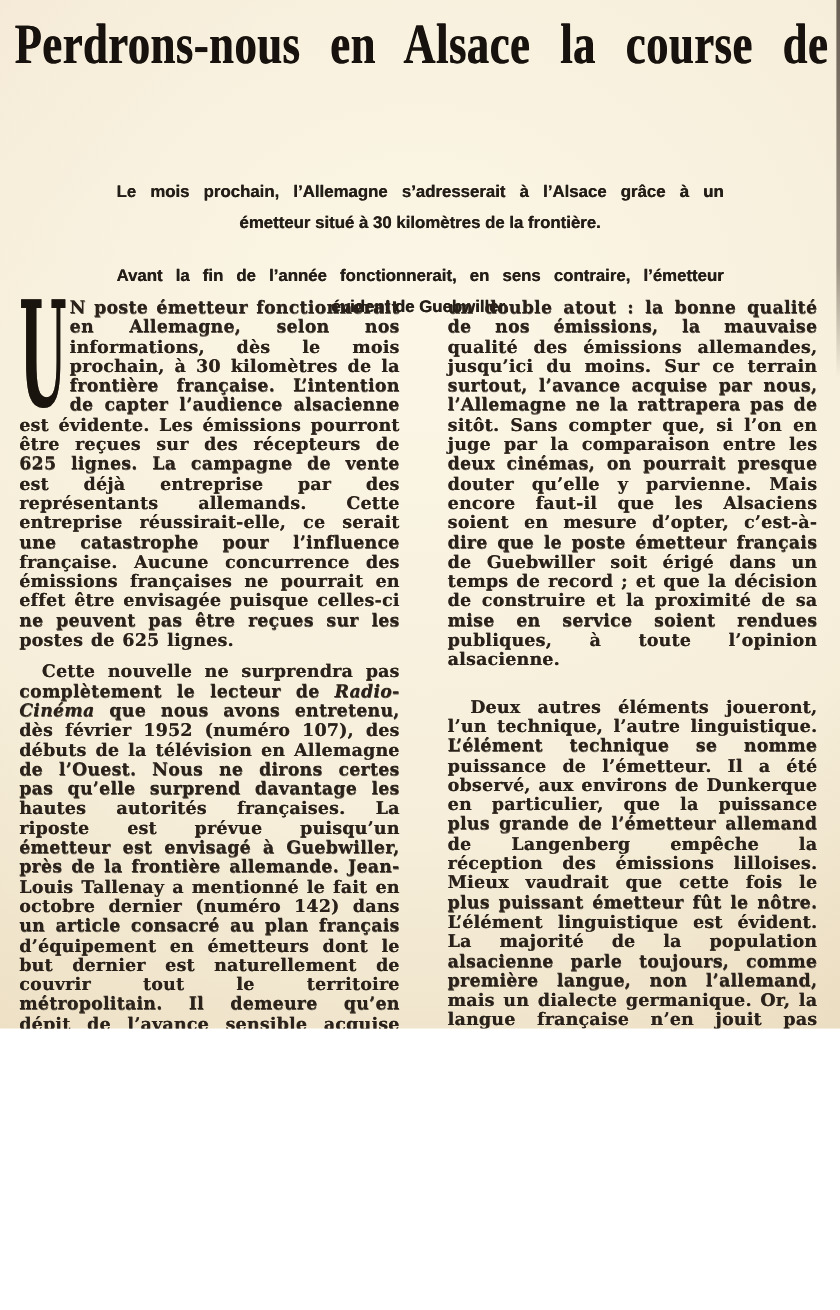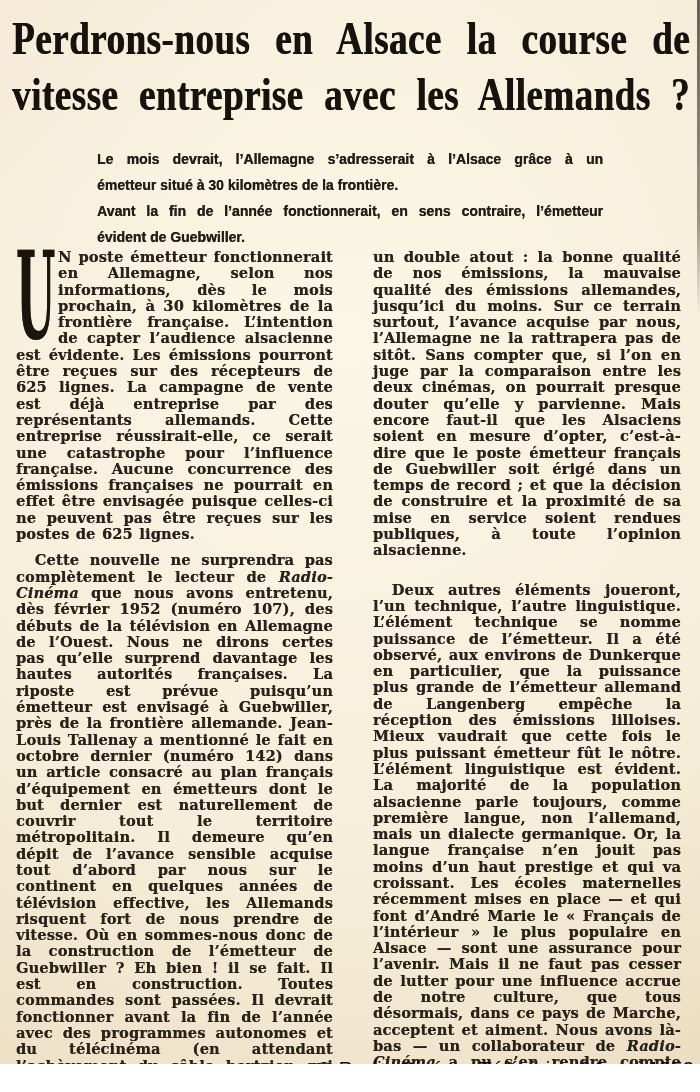--- a/index.html
+++ b/index.html
@@ -3,21 +3,21 @@
 <meta charset="utf-8">
 <style>
   html, body { margin: 0; padding: 0; }
   body {
     width: 700px; height: 1092px;
     font-family: "DejaVu Serif", serif;
     overflow: hidden;
   }
   .page {
     position: relative;
-    width: 700px; height: 1064px;
+    width: 700px; height: 857px;
     background:
       radial-gradient(ellipse 120% 90% at 50% 32%, rgba(252,247,232,0.9) 0%, rgba(246,238,218,0.6) 55%, rgba(232,216,185,0.9) 100%),
       linear-gradient(135deg, #f3e4d2 0%, #f6eed9 18%, #f6eed9 82%, #eddfc6 100%);
     overflow: hidden;
     color: #2a231c;
   }
   .scan-edge {
     position: absolute; top: 0; right: 0;
     width: 3px; height: 315px;
     background: linear-gradient(to bottom, rgba(45,33,26,0.70), rgba(45,33,26,0.45) 70%, rgba(45,33,26,0) 100%);
@@ -44,23 +44,23 @@
   
   .standfirst {
     position: absolute; top: 146px; left: 97px; width: 506px;
     font-family: "Liberation Sans", "DejaVu Sans", sans-serif;
     font-weight: 700;
     font-size: 14px;
     line-height: 26px;
     color: #241e18;
     text-shadow: 0.3px 0.3px 0 currentColor;
   }
-  .sf-line { text-align: left; }
+  .sf-line { text-align: center; }
   .sf-line.just { text-align: justify; text-align-last: justify; white-space: nowrap; }
-  .sf-line.gap { margin-top: 0; }
+  .sf-line.gap { margin-top: 18px; }
   
   .body-cols {
     position: absolute; top: 249px; left: 16px; right: 10px;
     display: flex; gap: 40px;
   }
   .col { font-size: 14.5px; line-height: 16.3px; }
   .col-left  { width: 317px; }
   .col-right { width: 308px; }
   .col p {
     margin: 0;
@@ -105,27 +105,24 @@
 <body>
 
 <div class="page">
 
   <div class="scan-edge"></div>
 
   <div class="headline">
     <div class="headline-line">
       <span>Perdrons-nous en Alsace la course de</span>
     </div>
-    <div class="headline-line">
-      <span>vitesse entreprise avec les Allemands ?</span>
-    </div>
   </div>
 
   <div class="standfirst">
-    <div class="sf-line just">Le mois devrait, l’Allemagne s’adresserait à l’Alsace grâce à un</div>
+    <div class="sf-line just">Le mois prochain, l’Allemagne s’adresserait à l’Alsace grâce à un</div>
     <div class="sf-line">émetteur situé à 30 kilomètres de la frontière.</div>
     <div class="sf-line just gap">Avant la fin de l’année fonctionnerait, en sens contraire, l’émetteur</div>
     <div class="sf-line">évident de Guebwiller.</div>
   </div>
 
   <div class="body-cols">
     <div class="col col-left">
         <p><span class="dropcap">
             <span>U</span>
           </span><span>N poste émetteur fonctionnerait en Allemagne, selon nos informations, dès le mois prochain, à 30 kilomètres de la frontière française. L’intention de capter l’audience alsacienne est évidente. Les émissions </span><span class="ul">pourront</span><span> être reçues sur des récepteurs de 625 lignes. La campagne de vente est déjà entreprise par des représentants allemands. Cette entreprise réussirait-elle, ce serait une catastrophe pour l’influence française. Aucune concurrence des émissions françaises ne pourrait en effet être envisagée puisque celles-ci ne peuvent pas être reçues sur les postes de 625 lignes.</span></p>

